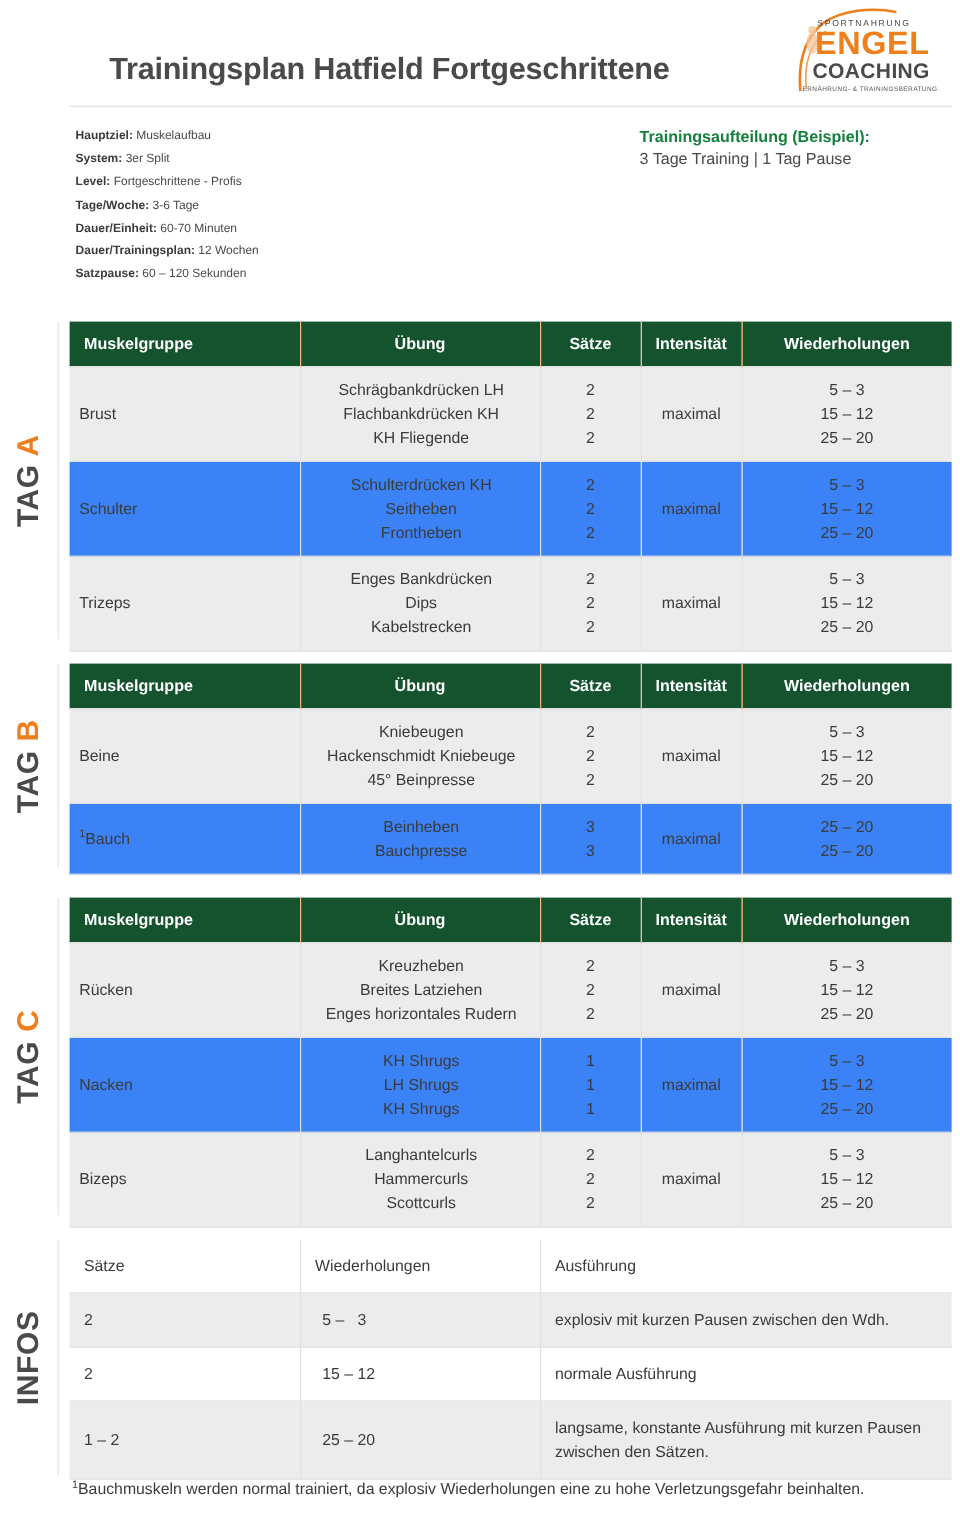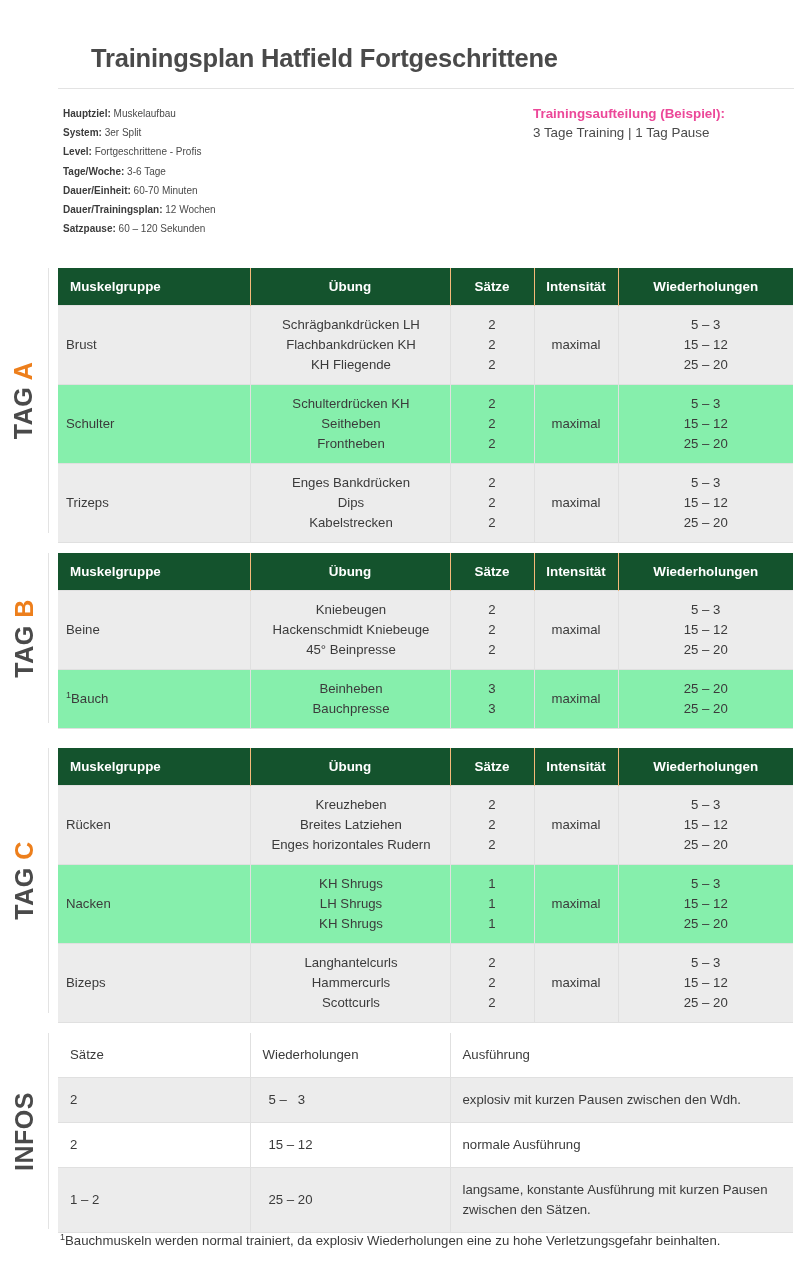--- a/index.html
+++ b/index.html
@@ -115,21 +115,21 @@
   .meta .k { font-weight: bold; color: #3b3b3b; }
   .meta .v { color: #4a4a4a; }
 
   .meta-right {
     position: absolute;
     left: 533px;
     top: 104px;
     font-size: 13.4px;
     line-height: 19.2px;
   }
-  .meta-right .k { font-weight: bold; color: #ec4899; }
+  .meta-right .k { font-weight: bold; color: #15803d; }
   .meta-right .v { color: #4a4a4a; }
 
   
   .side-rail {
     position: absolute;
     left: 48px;
     width: 1px;
     background: #e3e3e3;
   }
   .side-label {
@@ -187,21 +187,21 @@
     border-right: 1px solid #e0e0e0;
     border-top: 1px solid #e0e0e0;
     padding: 9px 10px;
     vertical-align: middle;
     color: #3b3b3b;
     line-height: 20px;
   }
   .tbl tbody td:last-child { border-right: none; }
   .tbl tbody tr:last-child td { border-bottom: 1px solid #e0e0e0; }
   .tbl tbody tr.alt td { background: #ececec; }
-  .tbl tbody tr.plain td { background: #86efac; }
+  .tbl tbody tr.plain td { background: #3b82f6; }
 
   .tbl td.group { text-align: left; padding-left: 8px; }
   .tbl td.ex { text-align: center; padding-left: 12px; white-space: pre-line; }
   .tbl td.num { text-align: center; white-space: pre-line; }
   .tbl td.inten { text-align: center; }
   .tbl td.reps { text-align: center; white-space: pre-line; }
 
   .sup {
     font-size: 9px;
     vertical-align: super;
@@ -248,20 +248,32 @@
   }
 </style>
 </head>
 <body>
 
 <div class="page">
 
   <div class="header">
     <div class="title">Trainingsplan Hatfield Fortgeschrittene</div>
 
+    <div class="logo">
+      <svg class="swoosh" viewBox="0 0 130 76" aria-hidden="true">
+        <path d="M12 70 C10 48, 14 28, 30 14 C46 2, 72 0, 92 4" fill="none" stroke="#ED7F1C" stroke-width="2.2"></path>
+        <path d="M17 68 C15 50, 19 32, 33 20" fill="none" stroke="#f0a45e" stroke-width="1.4"></path>
+        <ellipse cx="22" cy="30" rx="5" ry="9" fill="#f3c49a" opacity="0.75"></ellipse>
+        <circle cx="22" cy="19" r="3.4" fill="#f3c49a" opacity="0.8"></circle>
+      </svg>
+      <div class="logo-sport">SPORTNAHRUNG</div>
+      <div class="logo-engel">ENGEL</div>
+      <div class="logo-coaching">COACHING</div>
+      <div class="logo-sub">ERNÄHRUNG- &amp; TRAININGSBERATUNG</div>
+    </div>
 
     <div class="header-rule"></div>
   </div>
 
   <div class="meta">
     <div class="row">
       <span class="k">Hauptziel:</span>
       <span class="v">Muskelaufbau</span>
     </div>
     <div class="row">

